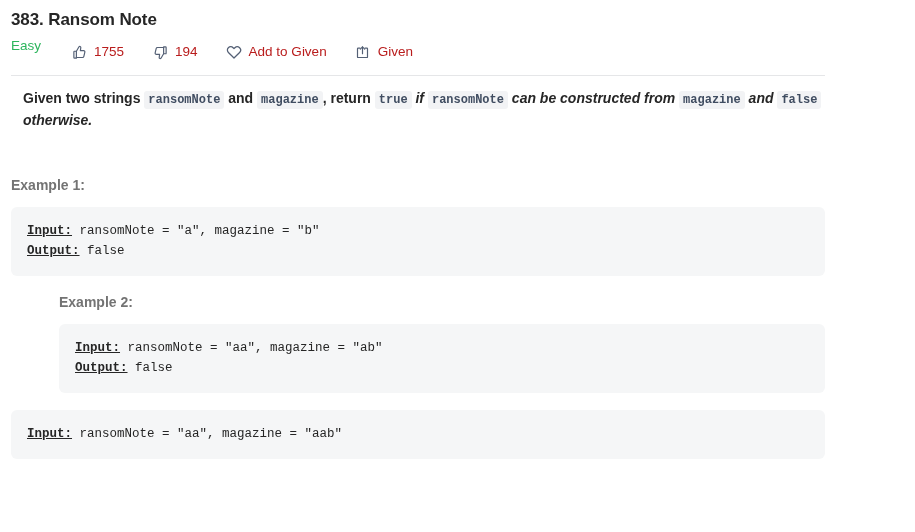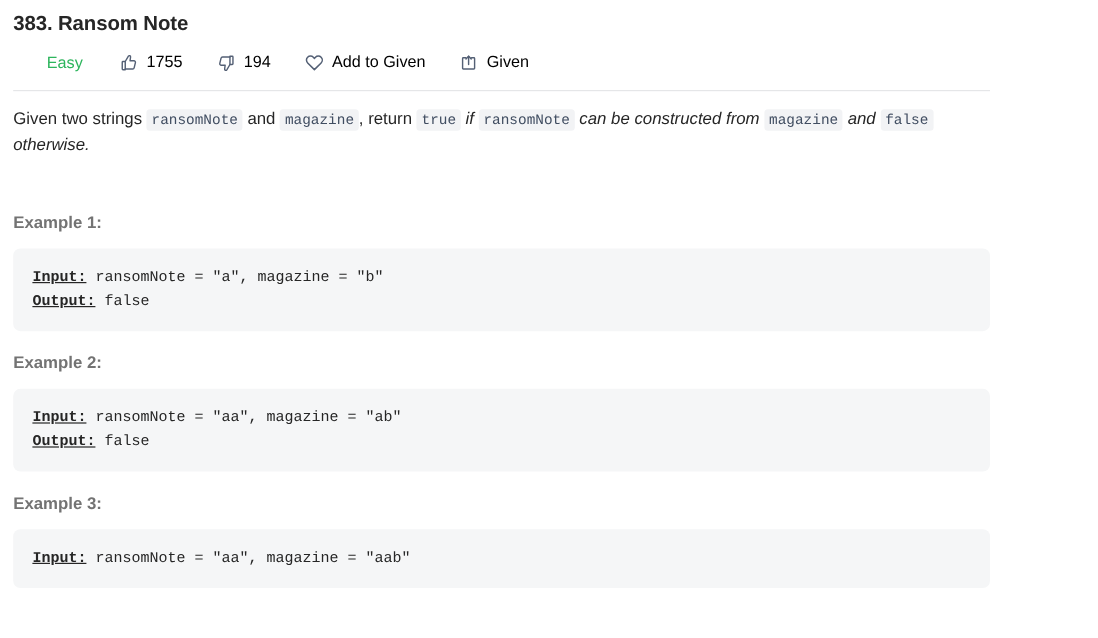--- a/index.html
+++ b/index.html
@@ -31,35 +31,33 @@
     line-height: 22px;
     color: #262626;
     margin: 0;
     padding-top: 9px;
     letter-spacing: -0.1px;
   }
 
   
   .meta-row {
     display: flex;
-    align-items: center;
     height: 28px;
     margin-top: 7px;
     font-size: 13.5px;
-    margin-left: 28px;
   }
   .difficulty {
     color: #2db55d;
     font-weight: normal;
     margin-right: 30px;
   }
   .meta-item {
     display: flex;
     align-items: center;
-    color: #000000;
+    color: #b91c1c;
     margin-right: 28px;
     white-space: nowrap;
   }
   .meta-item:last-child { margin-right: 0; }
   .meta-item .ic {
     display: inline-flex;
     align-items: center;
     justify-content: center;
     width: 16px;
     height: 16px;
@@ -78,22 +76,23 @@
   }
 
   
   .description {
     padding-top: 12px;
     font-size: 14px;
     line-height: 20px;
     color: #262626;
   }
   .description p {
-    margin: 0 0 0 0;
+    margin: 0 0 0 12px;
     padding: 0;
+    font-weight: bold;
   }
   .description p + p { margin-top: 19px; }
 
   code.chip {
     font-family: "Liberation Mono", "DejaVu Sans Mono", monospace;
     font-size: 12px;
     background: #f2f3f5;
     color: #404d61;
     border-radius: 3px;
     padding: 2px 4px;
@@ -117,21 +116,21 @@
     font-family: "Liberation Mono", "DejaVu Sans Mono", monospace;
     font-size: 12.5px;
     line-height: 20px;
     color: #262626;
     margin-right: 6px;
   }
   .example-code .line { white-space: pre; }
   .example-code .lbl { font-weight: bold; text-decoration: underline; }
 
   .ex1 { margin-top: 46px; }
-  .ex2 { margin-top: 17px; }
+  .ex2 { margin-top: 17px; margin-left: 48px; }
   .ex3 { margin-top: 17px; }
 </style>
 </head>
 <body>
 
 <div class="page">
 
   <h1 class="problem-title">383. Ransom Note</h1>
 
   <div class="meta-row">
@@ -197,19 +196,18 @@
 
   <div class="example-block ex2">
     <div class="example-heading">Example 2:</div>
     <div class="example-code">
       <div class="line"><span class="lbl">Input:</span><span> ransomNote = "aa", magazine = "ab"</span></div>
       <div class="line"><span class="lbl">Output:</span><span> false</span></div>
     </div>
   </div>
 
   <div class="example-block ex3">
-    <div class="example-heading">Example 3:</div>
     <div class="example-code">
       <div class="line"><span class="lbl">Input:</span><span> ransomNote = "aa", magazine = "aab"</span></div>
     </div>
   </div>
 
 </div>
 
 </body></html>

